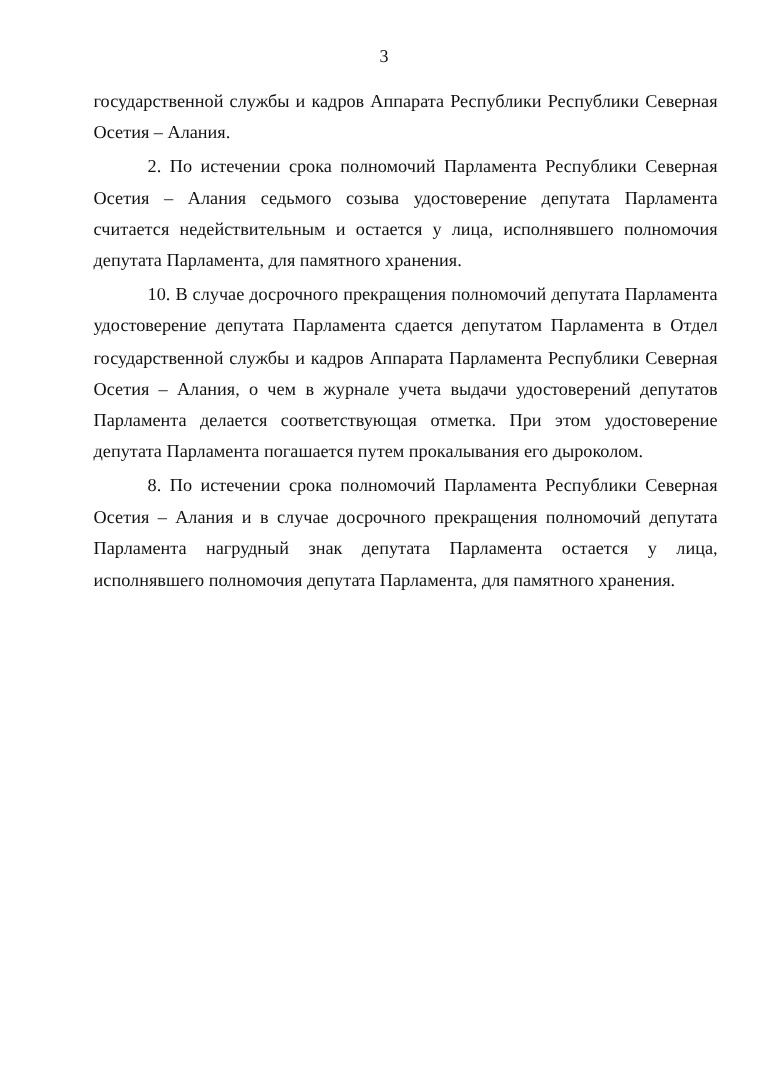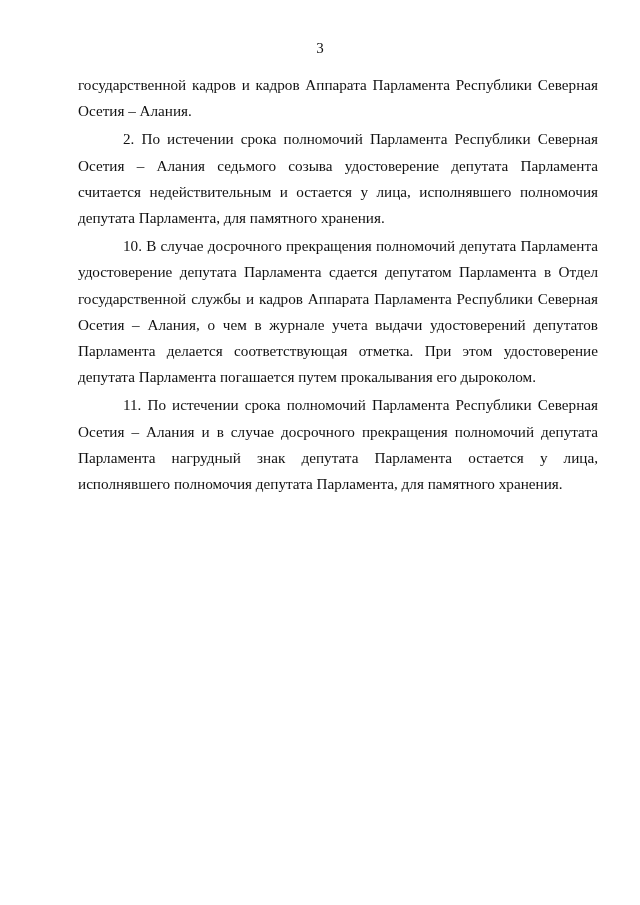--- a/index.html
+++ b/index.html
@@ -15,17 +15,17 @@
     }
     .content p { margin: 0 0 2px 0; }
     .content p.indent { text-indent: 45px; }
   </style>
 </head>
 <body>
 
 <div class="page-number">3</div>
 
 <div class="content">
-  <p>государственной кадров и кадров Аппарата Парламента Республики Северная Осетия – Алания.</p>
+  <p>государственной службы и кадров Аппарата Республики Республики Северная Осетия – Алания.</p>
   <p class="indent">2. По истечении срока полномочий Парламента Республики Северная Осетия – Алания седьмого созыва удостоверение депутата Парламента считается недействительным и остается у лица, исполнявшего полномочия депутата Парламента, для памятного хранения.</p>
   <p class="indent">10. В случае досрочного прекращения полномочий депутата Парламента удостоверение депутата Парламента сдается депутатом Парламента в Отдел государственной службы и кадров Аппарата Парламента Республики Северная Осетия – Алания, о чем в журнале учета выдачи удостоверений депутатов Парламента делается соответствующая отметка. При этом удостоверение депутата Парламента погашается путем прокалывания его дыроколом.</p>
-  <p class="indent">11. По истечении срока полномочий Парламента Республики Северная Осетия – Алания и в случае досрочного прекращения полномочий депутата Парламента нагрудный знак депутата Парламента остается у лица, исполнявшего полномочия депутата Парламента, для памятного хранения.</p>
+  <p class="indent">8. По истечении срока полномочий Парламента Республики Северная Осетия – Алания и в случае досрочного прекращения полномочий депутата Парламента нагрудный знак депутата Парламента остается у лица, исполнявшего полномочия депутата Парламента, для памятного хранения.</p>
 </div>
 
 </body></html>

